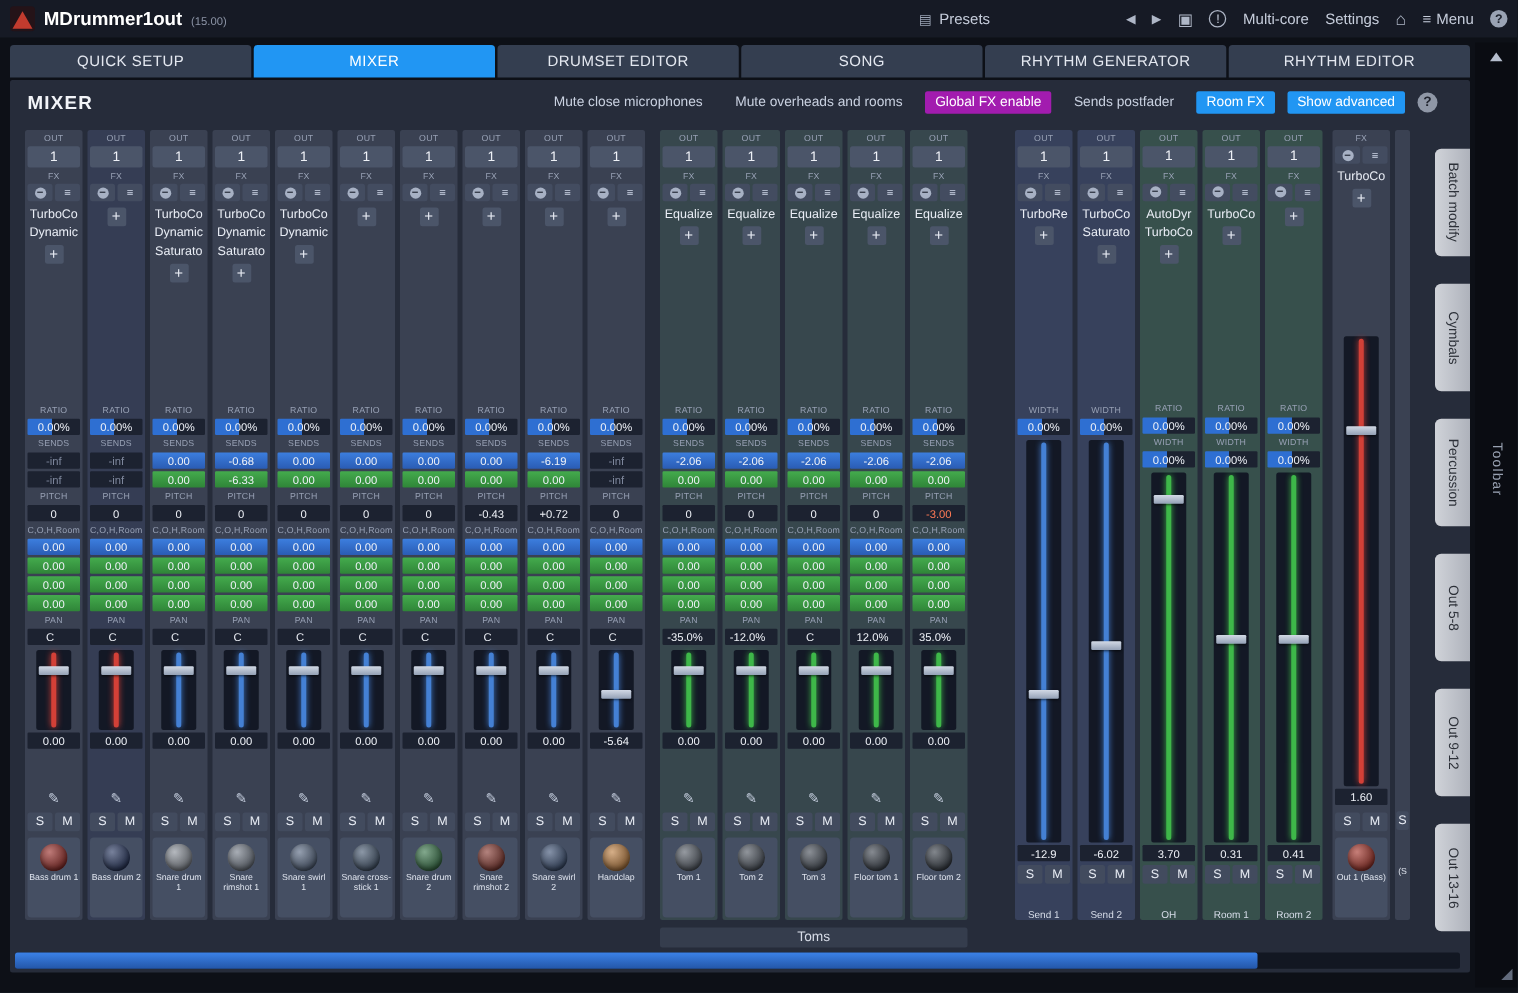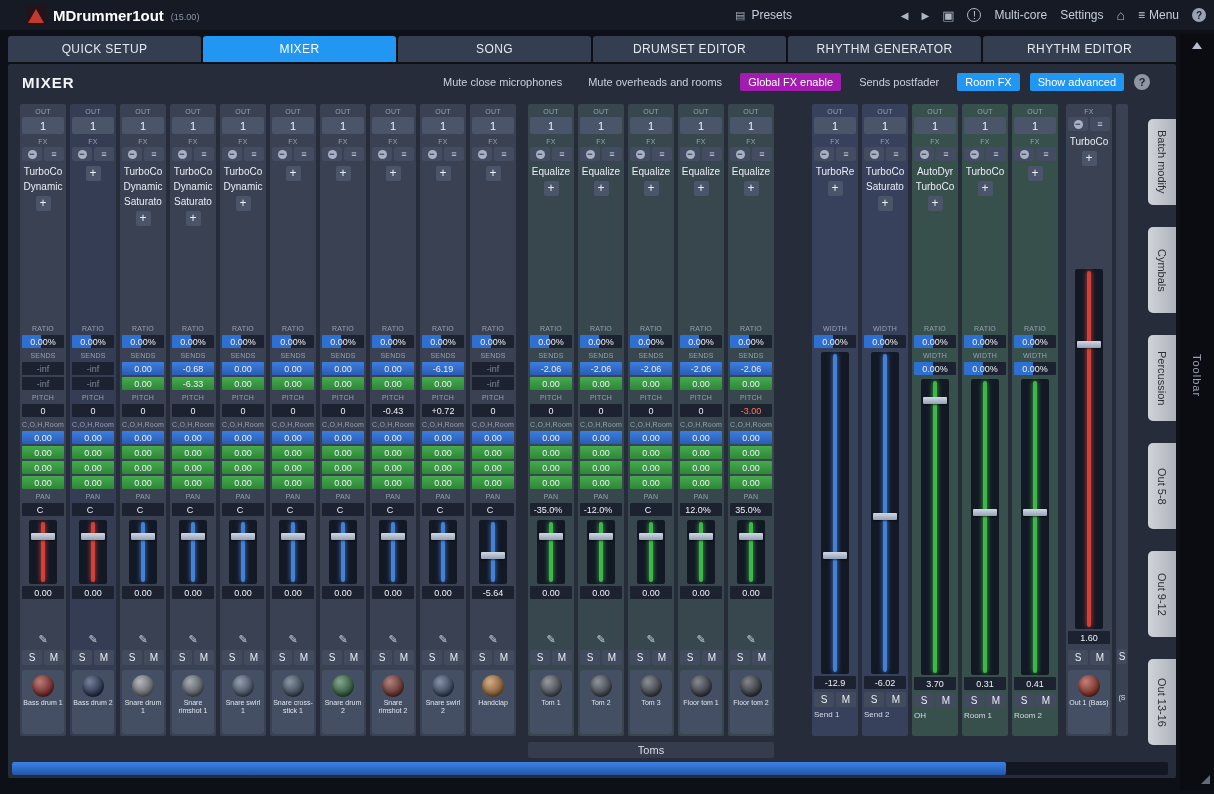--- a/index.html
+++ b/index.html
@@ -1,18 +1,18 @@
 <!DOCTYPE html>
 <html><head>
 <meta charset="utf-8">
 <style>
 *{margin:0;padding:0;box-sizing:border-box;font-family:"Liberation Sans",sans-serif}
 html,body{width:1214px;height:794px;background:#0d1017;overflow:hidden;position:relative;color:#dfe4ee}
 
-.titlebar{position:absolute;top:0;left:0;width:1214px;height:30px;background:#161a25;display:flex;align-items:center;padding:0 26px}
+.titlebar{position:absolute;top:0;left:0;width:1214px;height:30px;background:#161a25;display:flex;align-items:center;padding:0 8px}
 .tb-left{display:flex;align-items:center;gap:7px}
 .logo{width:20px;height:20px;background:#241318;border-radius:3px;display:flex;align-items:flex-end;justify-content:center;overflow:hidden}
 .logo-tri{width:0;height:0;border-left:8px solid transparent;border-right:8px solid transparent;border-bottom:14px solid #c23b2e;margin-bottom:2px}
 .apptitle{font-size:15px;font-weight:bold;color:#fff}
 .version{font-size:9px;color:#8b93a5;margin-top:3px}
 .tb-center{position:absolute;left:735px;top:0;height:30px;display:flex;align-items:center;gap:6px;font-size:12px;color:#c6cddb}
 .picon{font-size:11px;color:#9aa3b4}
 .tb-right{position:absolute;right:8px;top:0;height:30px;display:flex;align-items:center;gap:13px;font-size:12px;color:#c6cddb}
 .navarr{font-size:10px;color:#aeb6c6}
 .sqicon{font-size:13px;color:#aeb6c6}
@@ -71,21 +71,21 @@
 .strip.master .fader{height:360px;margin-top:6px}
 .meter{position:absolute;left:50%;transform:translateX(-50%);top:2px;bottom:2px;width:4px;border-radius:2px;opacity:.9}
 .thumb{position:absolute;left:2px;right:2px;height:7px;border-radius:1px;background:linear-gradient(180deg,#d2d9e5,#93a0b5);box-shadow:0 1px 2px rgba(0,0,0,.6)}
 .pencil{margin-top:auto;height:15px;text-align:center;font-size:11px;color:#c4cddd;line-height:15px}
 .smrow{display:flex;gap:2px;margin-top:3px}
 .strip.master .smrow{margin-top:auto}
 .smbtn{flex:1;height:15px;background:#424b5e;border-radius:2px;font-size:10px;color:#e9edf5;display:flex;align-items:center;justify-content:center}
 .pad{margin-top:5px;margin-bottom:2px;background:#454f63;border-radius:3px;height:64px;display:flex;flex-direction:column;align-items:center;padding-top:5px;overflow:hidden}
 .dicon{width:22px;height:22px;border-radius:50%;flex:none;box-shadow:inset 0 -2px 4px rgba(0,0,0,.4)}
 .plabel{margin-top:2px;font-size:7px;line-height:8px;color:#dfe4ee;text-align:center;padding:0 1px}
-.uname{margin-top:3px;font-size:8px;color:#d6dce8;white-space:nowrap}
+.uname{margin-top:20px;font-size:8px;color:#d6dce8;text-align:center;white-space:nowrap}
 .strip.partial .smbtn{margin-top:545px;flex:none;width:100%}
 .strip.partial .plabel{margin-top:30px}
 
 .sidetabs{position:absolute;top:55px;right:0;width:28px;display:flex;flex-direction:column;gap:22px;z-index:2}
 .sidetab{height:86px;background:linear-gradient(90deg,#d0d3d9,#aeb2bb);border-radius:5px 0 0 5px;display:flex;align-items:center;justify-content:center;writing-mode:vertical-rl;font-size:11px;color:#2c3038;white-space:nowrap}
 
 .hscroll{position:absolute;left:4px;bottom:3px;width:1156px;height:13px;background:#121722;border-radius:2px}
 .hthumb{width:86%;height:100%;background:linear-gradient(180deg,#3b82e8,#2356a8);border-radius:2px}
 
 .rightcol{position:absolute;left:1180px;top:34px;width:34px;height:756px;background:#0a0c12}
@@ -120,22 +120,22 @@
       <span>≡</span>
       <span>Menu</span>
     </span>
     <span class="circ filled">?</span>
   </div>
 </div>
 
 <div class="tabbar">
     <div class="tab">QUICK SETUP</div>
     <div class="tab active">MIXER</div>
+    <div class="tab">DRUMSET EDITOR</div>
     <div class="tab">SONG</div>
-    <div class="tab">DRUMSET EDITOR</div>
     <div class="tab">RHYTHM GENERATOR</div>
     <div class="tab">RHYTHM EDITOR</div>
   </div>
 
 <div class="main">
   <div class="mixhead">
     <div class="mixtitle">MIXER</div>
     <div class="mixbtns">
         <div class="hbtn plain">Mute close microphones</div>
         <div class="hbtn plain">Mute overheads and rooms</div>

